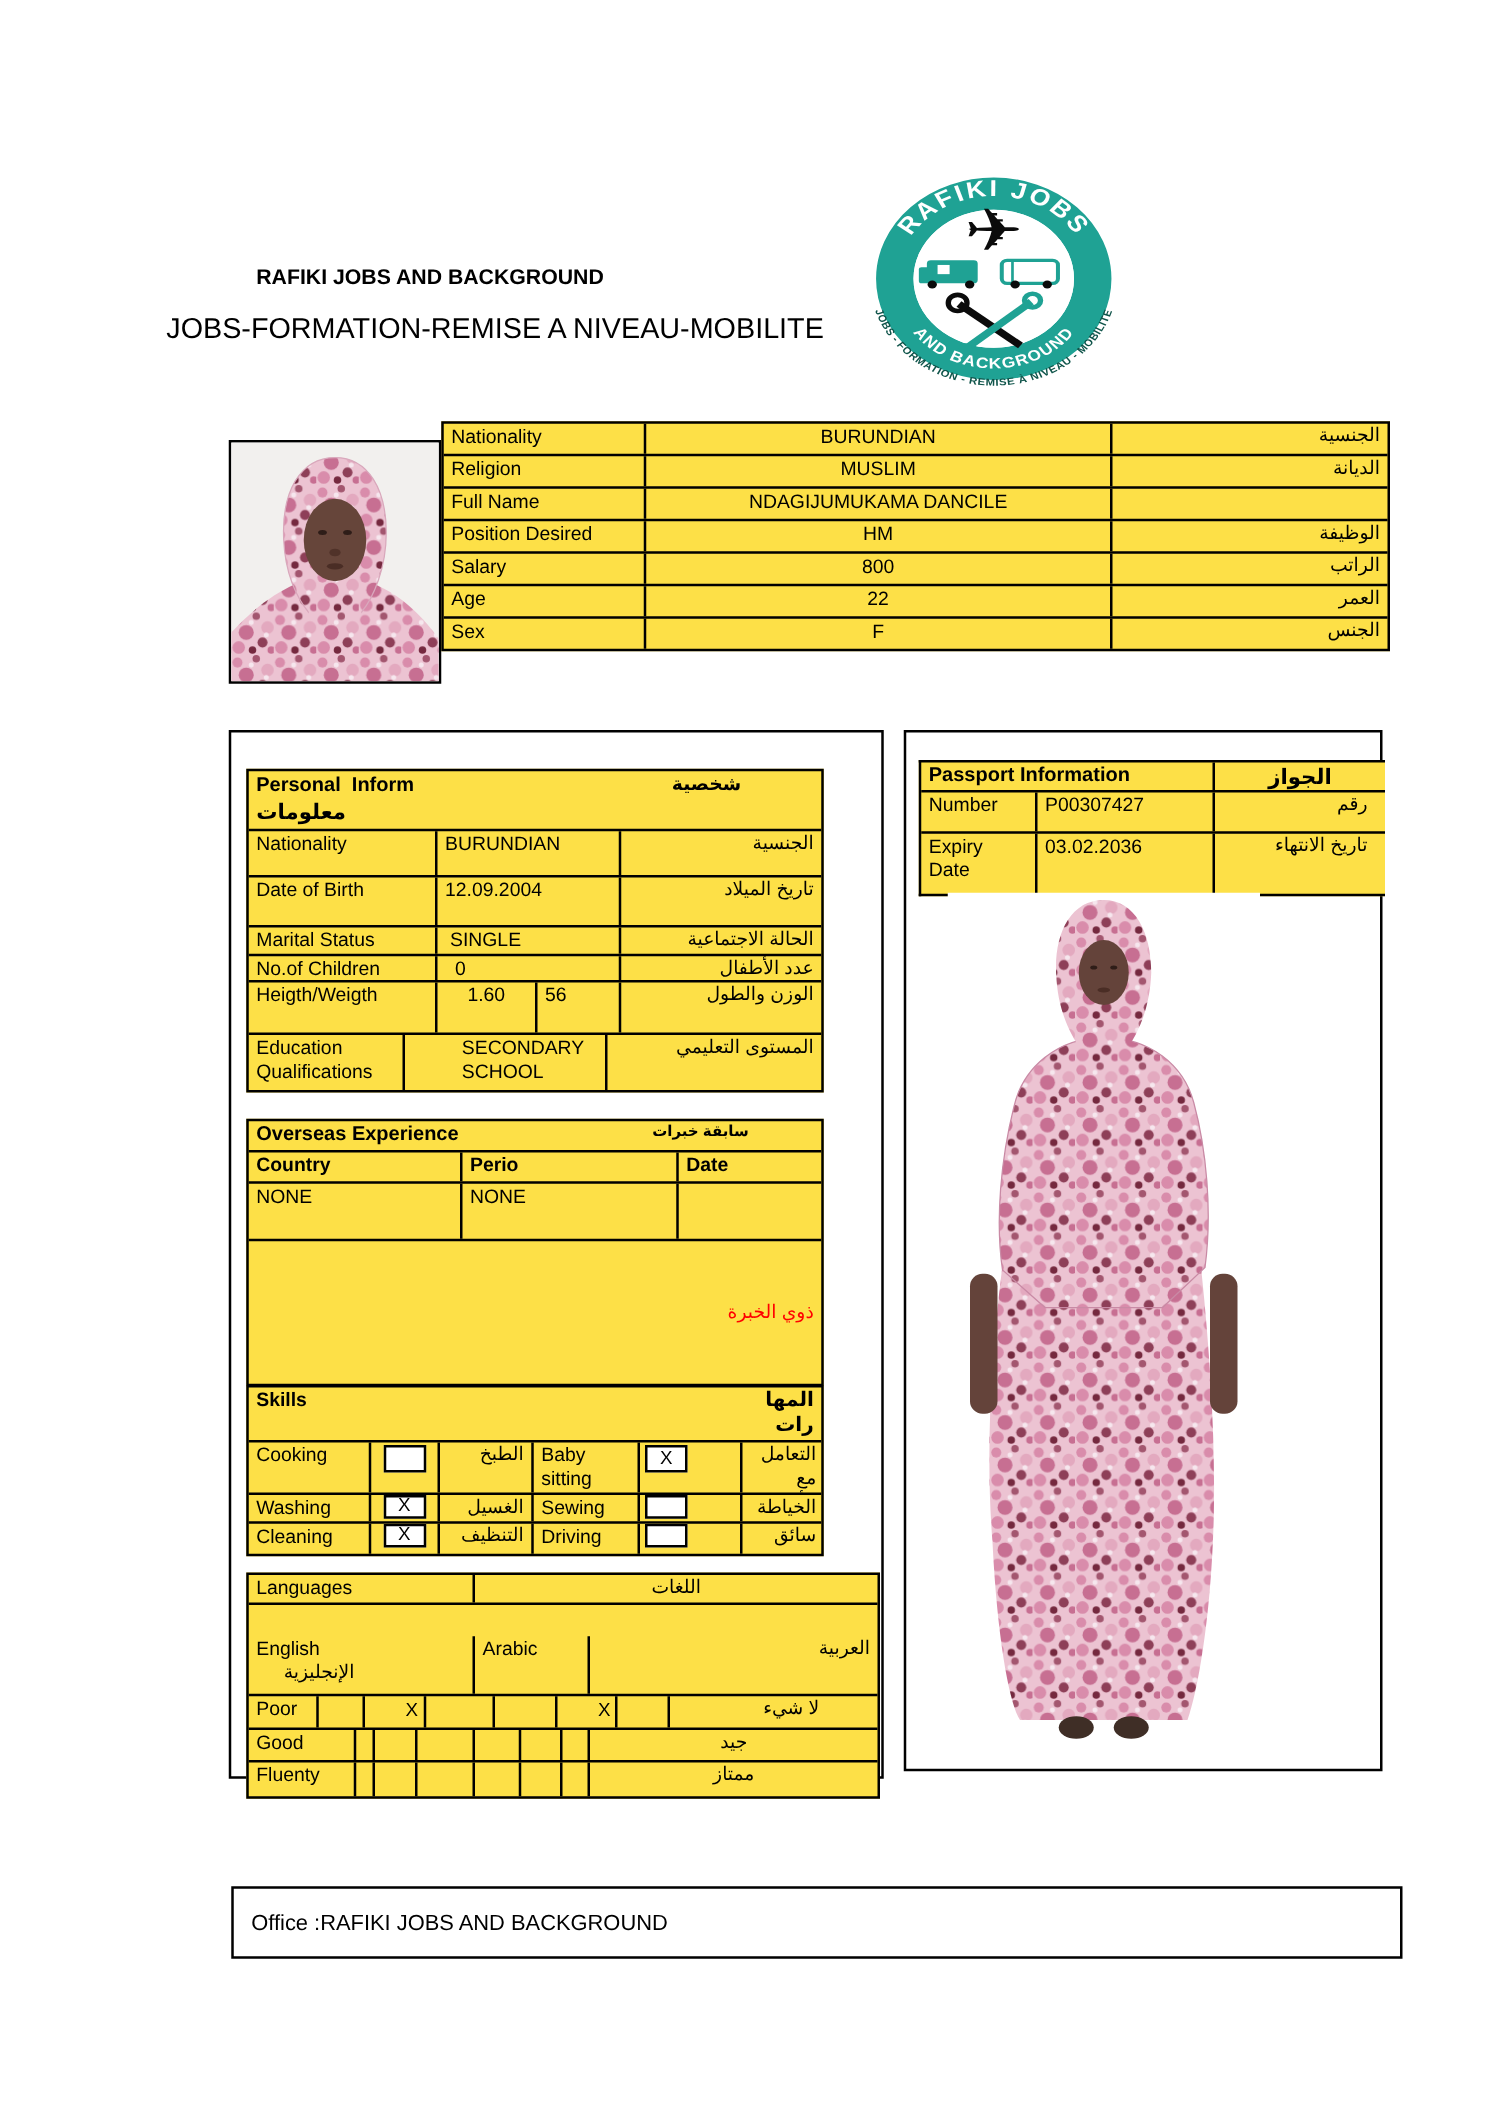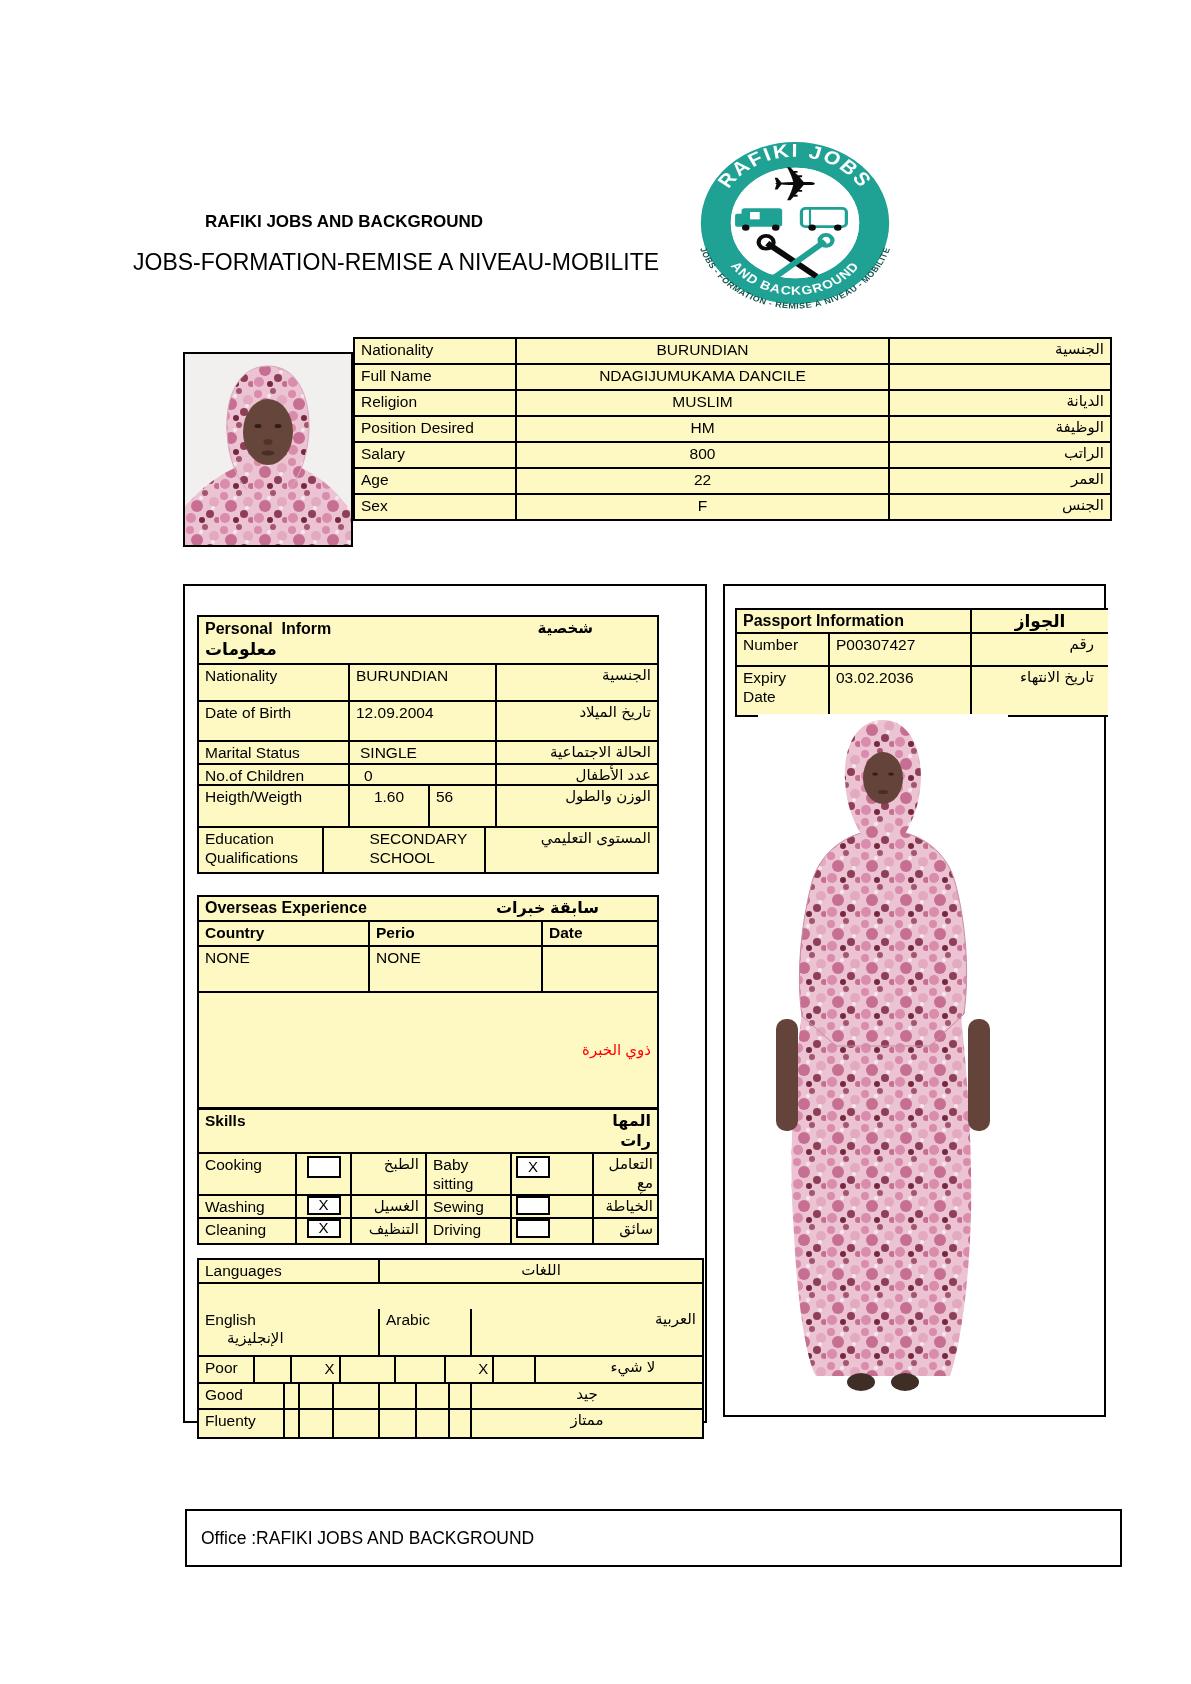--- a/index.html
+++ b/index.html
@@ -1,19 +1,19 @@
 <!DOCTYPE html>
 <html><head>
 <meta charset="utf-8">
 <style>
   html,body{margin:0;padding:0;background:#fff;}
   .page{position:relative;width:1191px;height:1684px;background:#fff;overflow:hidden;
         font-family:"Liberation Sans","DejaVu Sans",sans-serif;color:#000;}
   .abs{position:absolute;box-sizing:border-box;}
-  .tbl{position:absolute;box-sizing:content-box;border:2px solid #000;background:#fef9c3;}
+  .tbl{position:absolute;box-sizing:content-box;border:2px solid #000;background:#fde047;}
   .tr{display:flex;box-sizing:border-box;border-bottom:2px solid #000;}
   .tr.last{border-bottom:none;}
   .c{box-sizing:border-box;border-right:2px solid #000;padding:1px 6px;overflow:hidden;
      font-size:15.5px;line-height:1.25;}
   .c.end{border-right:none;}
   .ar{direction:rtl;text-align:right;font-size:15px;}
   .ctr{text-align:center;}
   .b{font-weight:bold;}
   .chk{box-sizing:border-box;width:34px;height:22px;border:2px solid #000;display:flex;
        align-items:center;justify-content:center;font-size:15px;background:#fff;}
@@ -98,28 +98,28 @@
     </svg>
   </div>
 
   <div class="tbl" style="left:353px;top:337px;width:755px;">
     <div class="tr" style="height:26px;">
       <div class="c" style="width:162px;">Nationality</div>
       <div class="c ctr" style="width:373px;">BURUNDIAN</div>
       <div class="c ar end" style="width:220px;">الجنسية</div>
     </div>
     <div class="tr" style="height:26px;">
+      <div class="c" style="width:162px;">Religion</div>
+      <div class="c ctr" style="width:373px;">MUSLIM</div>
+      <div class="c ar end" style="width:220px;">الديانة</div>
+    </div>
+    <div class="tr" style="height:26px;">
       <div class="c" style="width:162px;">Full Name</div>
       <div class="c ctr" style="width:373px;">NDAGIJUMUKAMA DANCILE</div>
       <div class="c ar end" style="width:220px;"></div>
-    </div>
-    <div class="tr" style="height:26px;">
-      <div class="c" style="width:162px;">Religion</div>
-      <div class="c ctr" style="width:373px;">MUSLIM</div>
-      <div class="c ar end" style="width:220px;">الديانة</div>
     </div>
     <div class="tr" style="height:26px;">
       <div class="c" style="width:162px;">Position Desired</div>
       <div class="c ctr" style="width:373px;">HM</div>
       <div class="c ar end" style="width:220px;">الوظيفة</div>
     </div>
     <div class="tr" style="height:26px;">
       <div class="c" style="width:162px;">Salary</div>
       <div class="c ctr" style="width:373px;">800</div>
       <div class="c ar end" style="width:220px;">الراتب</div>
@@ -179,21 +179,21 @@
       <div class="c" style="width:151px;">Education Qualifications</div>
       <div class="c" style="width:147px;">SECONDARY SCHOOL</div>
       <div class="c ar end" style="width:160px;">المستوى التعليمي</div>
     </div>
   </div>
 
   <div class="tbl" style="left:197px;top:895px;width:458px;">
     <div class="tr" style="height:25px;">
       <div class="c end" style="width:458px;display:flex;justify-content:space-between;">
         <span class="b" style="font-size:16px;">Overseas Experience</span>
-        <span class="b ar" style="padding-right:52px;font-size:16px;">سابقة خبرات</span>
+        <span class="b ar" style="padding-right:52px;font-size:12px;">سابقة خبرات</span>
       </div>
     </div>
     <div class="tr" style="height:25px;">
       <div class="c b" style="width:171px;">Country</div>
       <div class="c b" style="width:173px;">Perio</div>
       <div class="c b end" style="width:114px;">Date</div>
     </div>
     <div class="tr" style="height:46px;">
       <div class="c" style="width:171px;">NONE</div>
       <div class="c" style="width:173px;">NONE</div>

